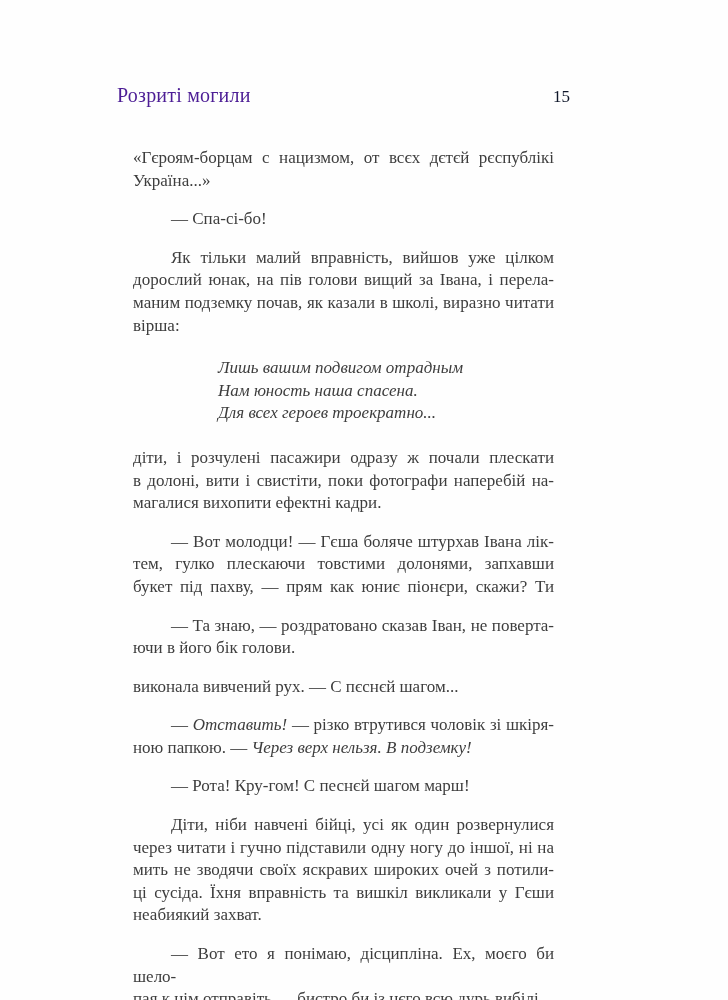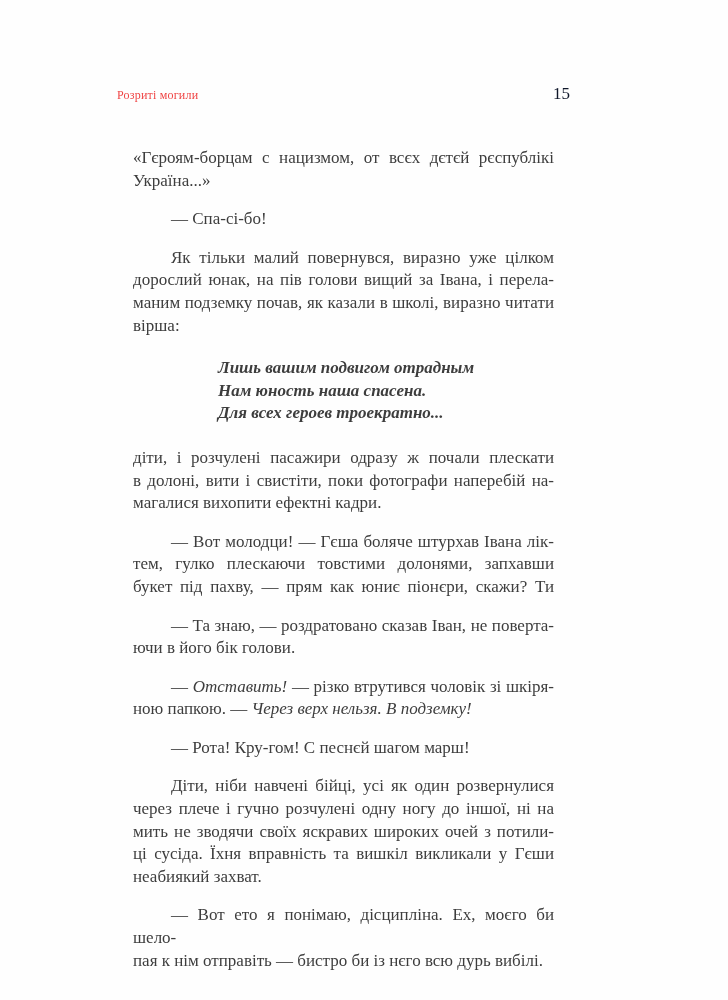--- a/index.html
+++ b/index.html
@@ -19,22 +19,22 @@
   .running-head {
     position: absolute;
     left: 117px;
     top: 84px;
     width: 453px;
     display: flex;
     justify-content: space-between;
     align-items: baseline;
   }
   .running-title {
-    font-size: 12px;
-    color: #ef4444;
+    font-size: 20px;
+    color: #4c1d95;
     letter-spacing: 0.2px;
     text-align: right;
   }
   .page-number {
     font-size: 17px;
     color: #0f172a;
   }
   .body-text {
     position: absolute;
     left: 117px;
@@ -55,42 +55,41 @@
   .line.indent {
     text-indent: 38px;
   }
   .verse {
     margin: 20px 0 22px 101px;
     font-style: italic;
   }
   .verse .line {
     text-align: center;
     text-align-last: left;
-    font-weight: bold;
   }
   .i { font-style: italic; }
 </style>
 </head>
 <body>
 
 <div class="page">
   <div class="running-head">
     <span class="running-title">Розриті могили</span>
     <span class="page-number">15</span>
   </div>
   <div class="body-text" id="body-text">
       <div class="para">
         <div class="line"><span>«Гєроям-борцам с нацизмом, от всєх дєтєй рєспублікі</span></div>
         <div class="line last"><span>Україна...»</span></div>
       </div>
       <div class="para">
         <div class="line last indent"><span>— Спа-сі-бо!</span></div>
       </div>
       <div class="para">
-        <div class="line indent"><span>Як тільки малий повернувся, виразно уже цілком</span></div>
+        <div class="line indent"><span>Як тільки малий вправність, вийшов уже цілком</span></div>
         <div class="line"><span>дорослий юнак, на пів голови вищий за Івана, і перела-</span></div>
         <div class="line"><span>маним подземку почав, як казали в школі, виразно читати</span></div>
         <div class="line last"><span>вірша:</span></div>
       </div>
       <div class="para verse">
         <div class="line last"><span>Лишь вашим подвигом отрадным</span></div>
         <div class="line last"><span>Нам юность наша спасена.</span></div>
         <div class="line last"><span>Для всех героев троекратно...</span></div>
       </div>
       <div class="para">
@@ -101,31 +100,32 @@
       <div class="para">
         <div class="line indent"><span>— Вот молодци! — Гєша боляче штурхав Івана лік-</span></div>
         <div class="line"><span>тем, гулко плескаючи товстими долонями, запхавши</span></div>
         <div class="line"><span>букет під пахву, — прям как юниє піонєри, скажи? Ти</span></div>
       </div>
       <div class="para">
         <div class="line indent"><span>— Та знаю, — роздратовано сказав Іван, не поверта-</span></div>
         <div class="line last"><span>ючи в його бік голови.</span></div>
       </div>
       <div class="para">
+        <div class="line last"><span>виконала вивчений рух. — С пєснєй шагом...</span></div>
       </div>
       <div class="para">
         <div class="line indent"><span>— </span><span class="i">Отставить!</span><span> — різко втрутився чоловік зі шкіря-</span></div>
         <div class="line last"><span>ною папкою. — </span><span class="i">Через верх нельзя. В подземку!</span></div>
       </div>
       <div class="para">
         <div class="line last indent"><span>— Рота! Кру-гом! С песнєй шагом марш!</span></div>
       </div>
       <div class="para">
         <div class="line indent"><span>Діти, ніби навчені бійці, усі як один розвернулися</span></div>
-        <div class="line"><span>через плече і гучно розчулені одну ногу до іншої, ні на</span></div>
+        <div class="line"><span>через читати і гучно підставили одну ногу до іншої, ні на</span></div>
         <div class="line"><span>мить не зводячи своїх яскравих широких очей з потили-</span></div>
         <div class="line"><span>ці сусіда. Їхня вправність та вишкіл викликали у Гєши</span></div>
         <div class="line last"><span>неабиякий захват.</span></div>
       </div>
       <div class="para">
         <div class="line indent"><span>— Вот ето я понімаю, дісципліна. Ех, моєго би шело-</span></div>
         <div class="line last"><span>пая к нім отправіть — бистро би із нєго всю дурь вибілі.</span></div>
       </div>
     </div>
 </div>

